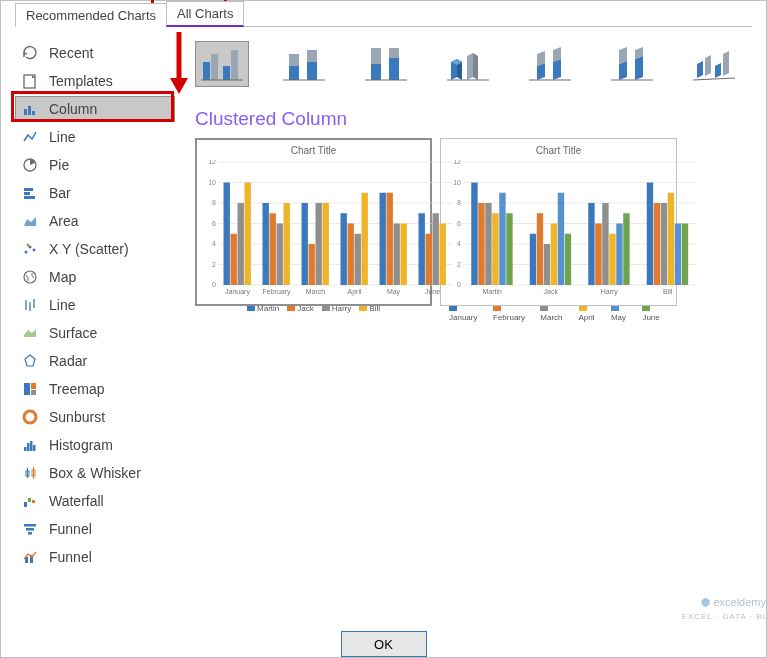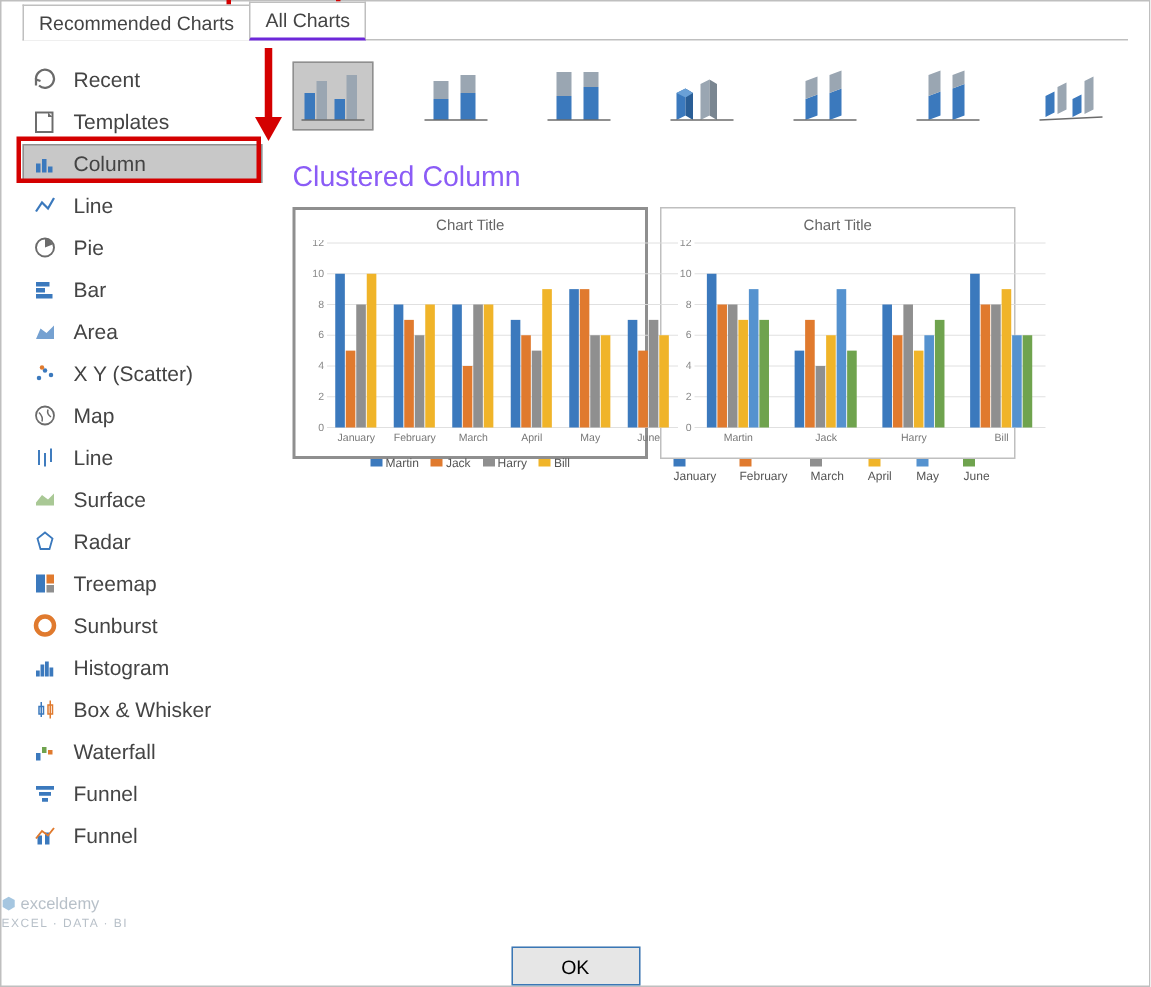--- a/index.html
+++ b/index.html
@@ -30,21 +30,21 @@
   .previews { display: flex; gap: 8px; }
   .preview { width: 237px; height: 168px; border: 1px solid #bfbfbf; padding: 6px 8px 4px 8px; display: flex; flex-direction: column; cursor: pointer; }
   .preview.selected { border: 2px solid #8f8f8f; padding: 5px 7px 3px 7px; }
   .preview-title { text-align: center; font-size: 10px; color: #666; margin-bottom: 4px; }
   .chart-area { flex: 1; position: relative; }
   .legend { display: flex; justify-content: center; gap: 8px; font-size: 8px; color: #555; margin-top: 2px; }
   .legend span.sw { width: 8px; height: 5px; display: inline-block; margin-right: 2px; vertical-align: middle; }
   .footer { height: 50px; border-top: 0; display: flex; justify-content: flex-end; align-items: center; padding: 0 16px; gap: 10px; flex-direction: column; }
   .btn { width: 86px; height: 26px; border: 1px solid #a0a0a0; background: #e6e6e6; font-size: 13px; cursor: pointer; }
   .btn.primary { border: 1.5px solid #3a77b5; }
-  .watermark { position: absolute; bottom: 36px; width: 100%; text-align: left; font-size: 11px; color: #9aa6b2; opacity: 0.7; pointer-events: none; }
+  .watermark { position: absolute; bottom: 36px; width: 100%; text-align: right; font-size: 11px; color: #9aa6b2; opacity: 0.7; pointer-events: none; }
   .watermark .hex { color: #7faed3; }
 </style>
 </head>
 <body>
 
 <div class="dialog">
 
 
   <div class="tabs">
     <div class="tab first">Recommended Charts</div>

